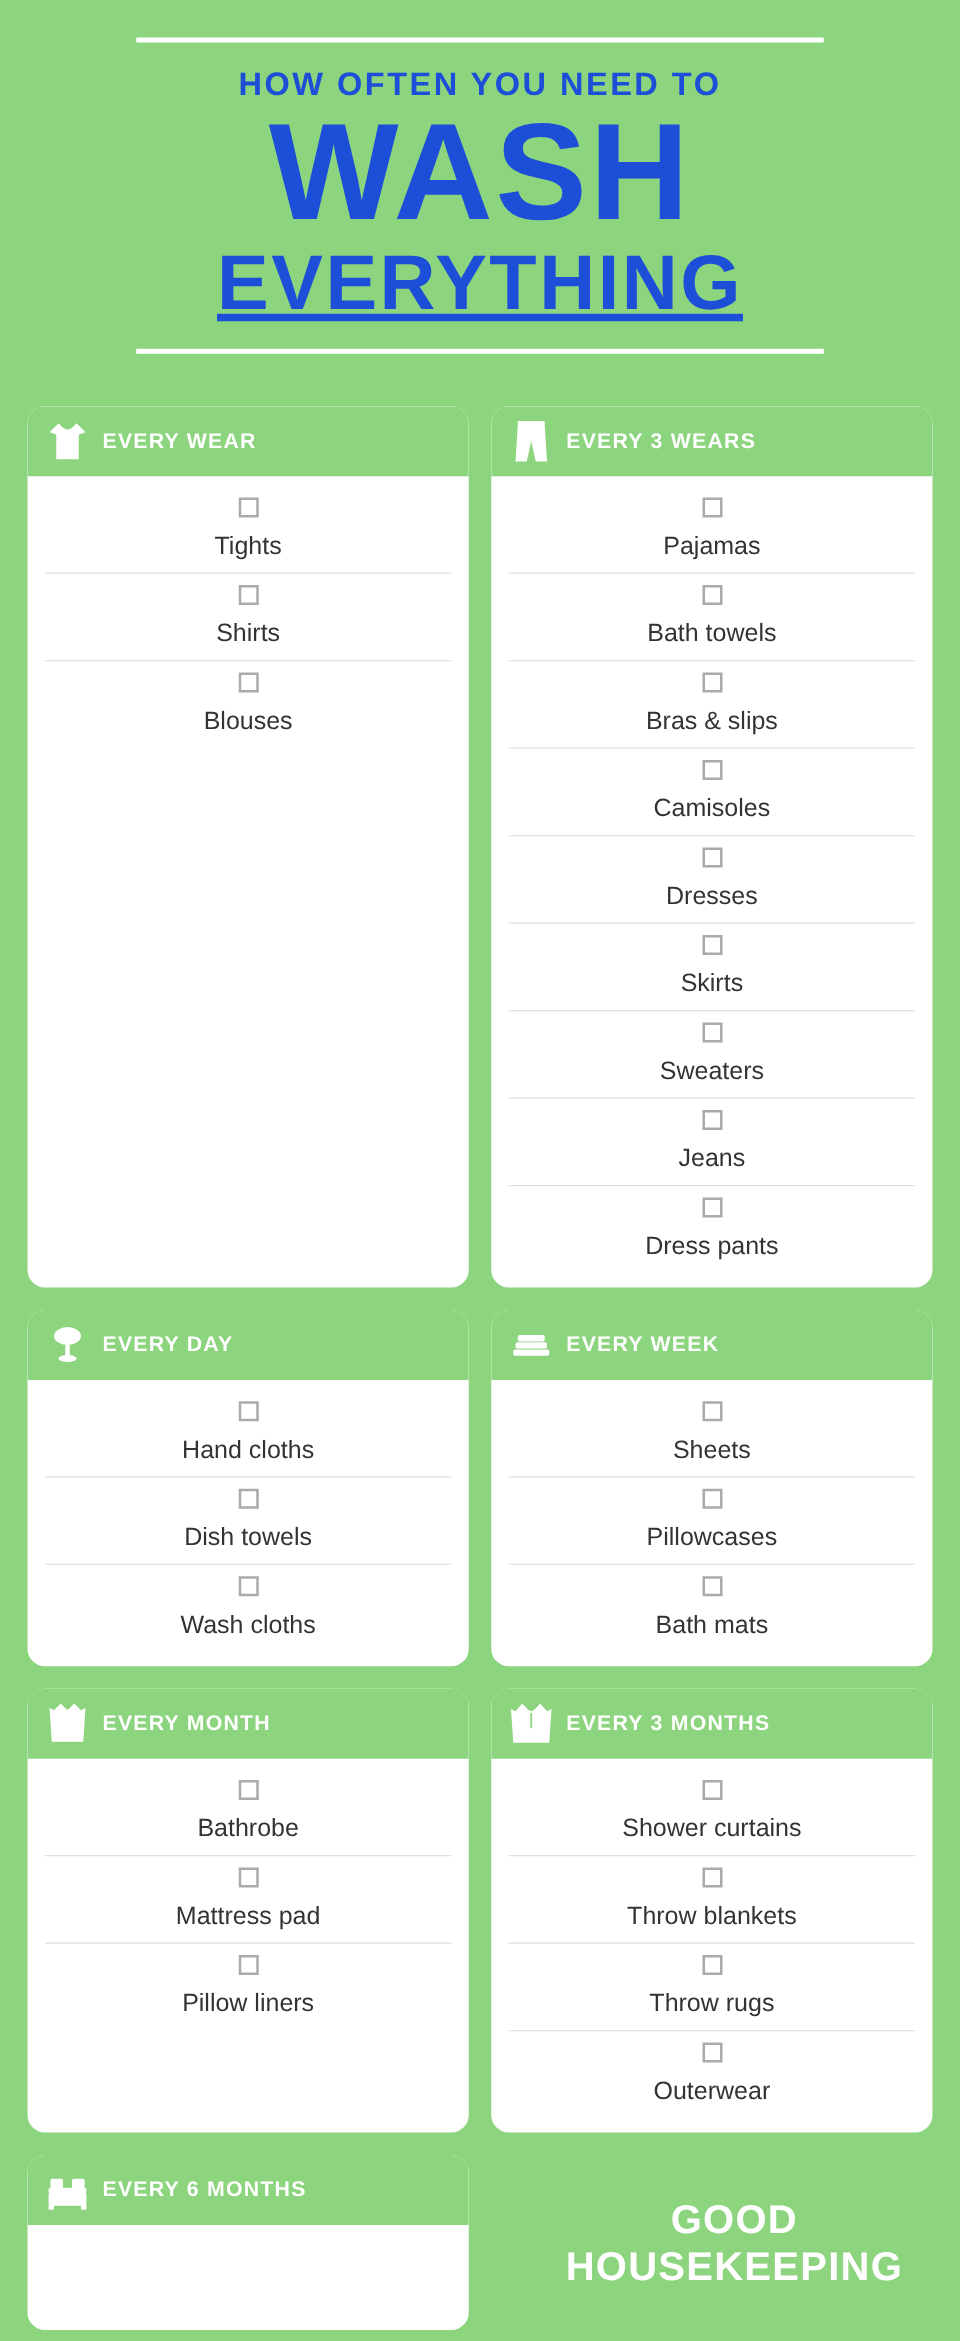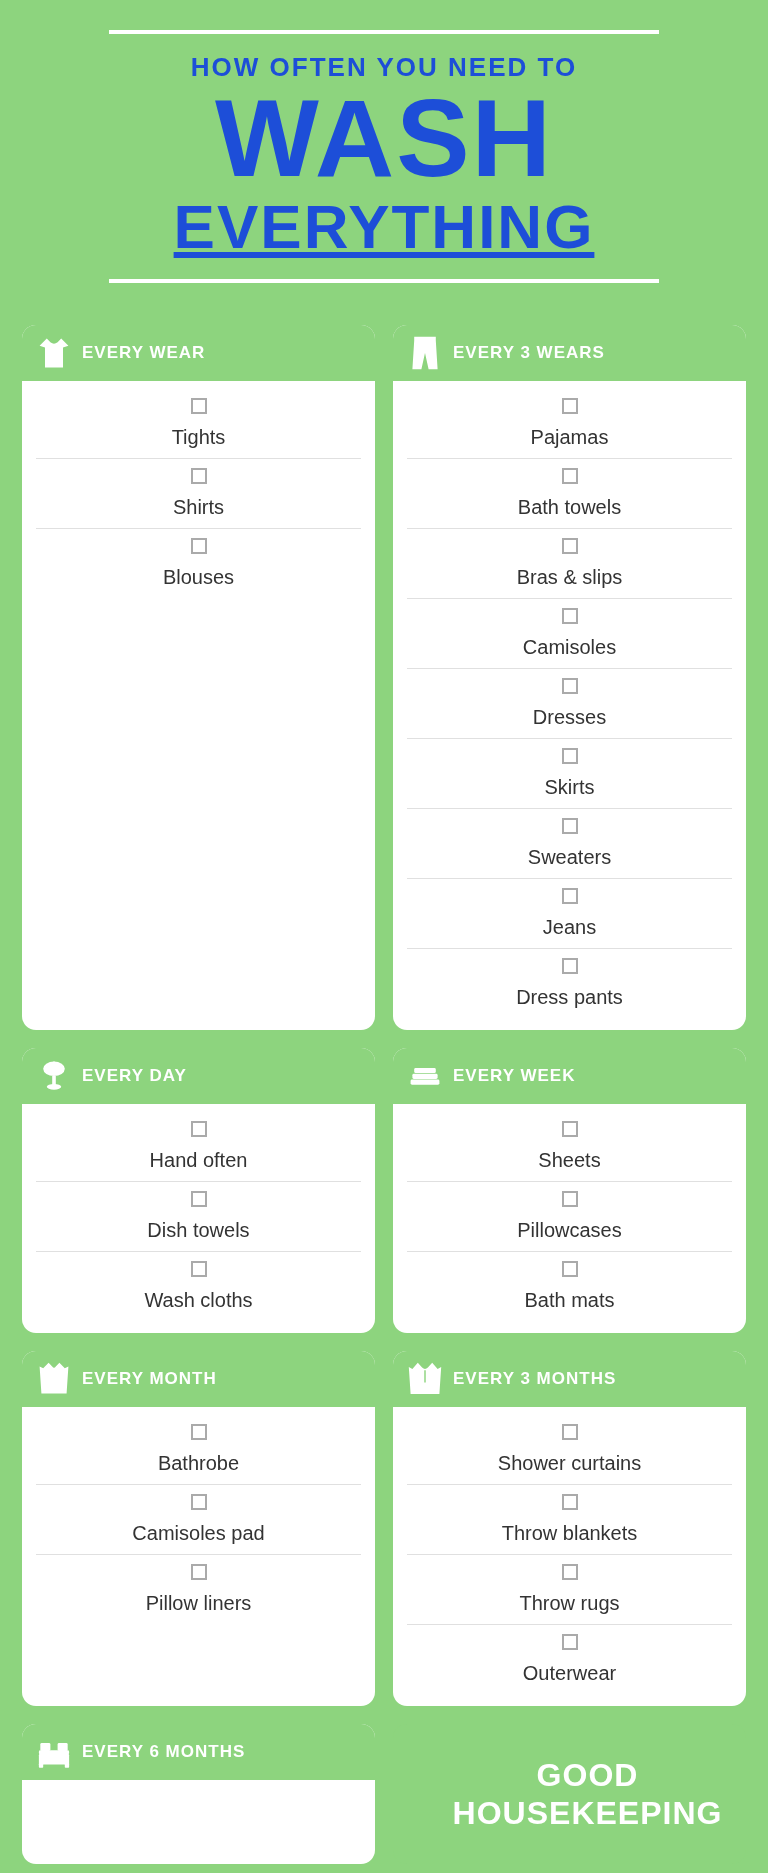--- a/index.html
+++ b/index.html
@@ -236,21 +236,21 @@
         <ellipse cx="50" cy="30" rx="30" ry="20" fill="white"></ellipse>
         <rect x="45" y="50" width="10" height="30" fill="white"></rect>
         <ellipse cx="50" cy="80" rx="20" ry="8" fill="white"></ellipse>
         <rect x="48" y="10" width="4" height="20" fill="white"></rect>
       </svg>
       <span class="card-header-label">Every Day</span>
     </div>
     <div class="card-items">
       <div class="card-item">
         <span class="checkbox"></span>
-        <span>Hand often</span>
+        <span>Hand cloths</span>
       </div>
       <div class="card-item">
         <span class="checkbox"></span>
         <span>Dish towels</span>
       </div>
       <div class="card-item">
         <span class="checkbox"></span>
         <span>Wash cloths</span>
       </div>
     </div>
@@ -288,21 +288,21 @@
       </svg>
       <span class="card-header-label">Every Month</span>
     </div>
     <div class="card-items">
       <div class="card-item">
         <span class="checkbox"></span>
         <span>Bathrobe</span>
       </div>
       <div class="card-item">
         <span class="checkbox"></span>
-        <span>Camisoles pad</span>
+        <span>Mattress pad</span>
       </div>
       <div class="card-item">
         <span class="checkbox"></span>
         <span>Pillow liners</span>
       </div>
     </div>
   </div>
 
   <div class="card">
     <div class="card-header">

